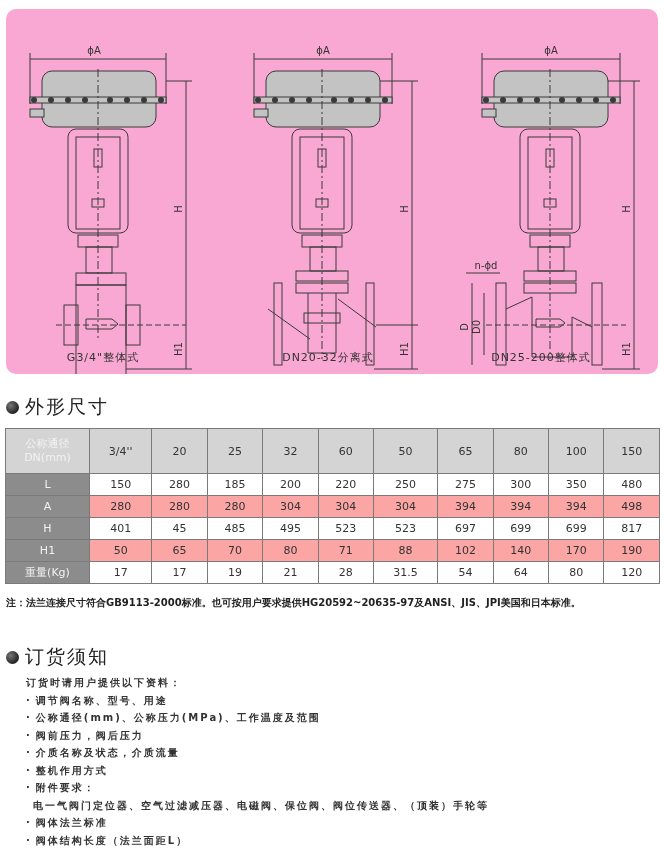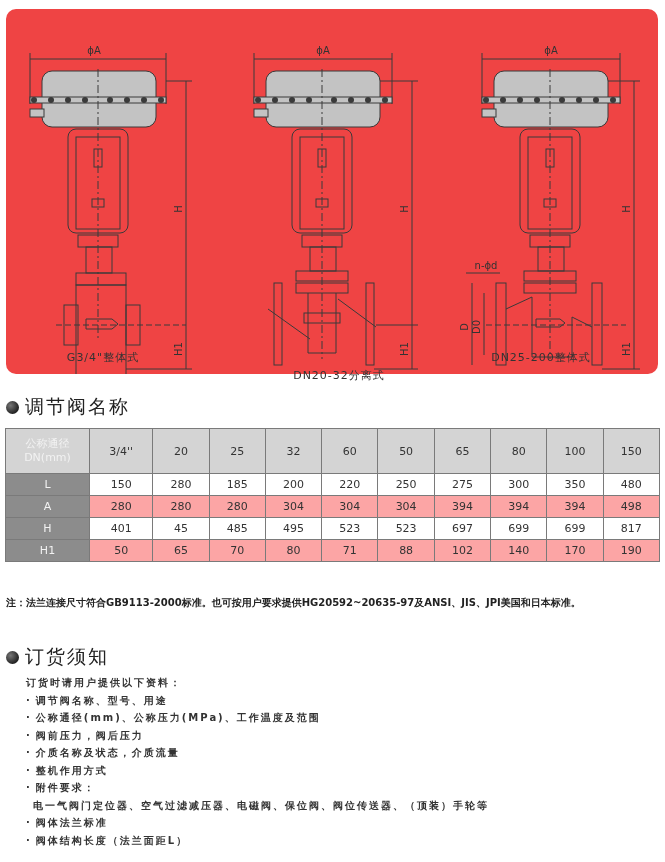--- a/index.html
+++ b/index.html
@@ -1,21 +1,21 @@
 <!DOCTYPE html>
 <html><head>
   <meta charset="utf-8">
   <style>
     * { box-sizing: border-box; margin: 0; padding: 0; }
     html, body { width: 665px; height: 862px; background: #ffffff; overflow: hidden; }
     body { font-family: "DejaVu Sans", "Liberation Sans", sans-serif; color: #222; position: relative; }
 
     .panel {
       position: absolute; left: 6px; top: 9px; width: 652px; height: 365px;
-      background: #ef4444; border-radius: 10px;
+      background: #f9a8d4; border-radius: 10px;
     }
     .panel svg { position: absolute; left: 0; top: 0; }
     .caption {
       position: absolute; top: 341px; font-size: 11px; letter-spacing: 1px; color: #333;
       transform: translateX(-50%); white-space: nowrap;
     }
 
     .section-title {
       position: absolute; left: 6px; display: flex; align-items: center;
       font-size: 19px; color: #222; letter-spacing: 2px;
@@ -191,27 +191,27 @@
       <text x="624" y="200" fill="#333" stroke="none" transform="rotate(-90 624 200)" text-anchor="middle">H</text>
       <text x="624" y="340" fill="#333" stroke="none" transform="rotate(-90 624 340)" text-anchor="middle">H1</text>
       <line x1="596" y1="360" x2="634" y2="360"></line>
       <line x1="488" y1="390" x2="596" y2="390"></line>
       <text x="542" y="384" fill="#333" stroke="none" text-anchor="middle">L</text>
       <text x="580" y="374" fill="#333" stroke="none" text-anchor="middle">2</text>
     </g>
   </svg>
 
   <div class="caption" style="left:97px;">G3/4"整体式</div>
-  <div class="caption" style="left:333px;margin-top:18px;">DN20-32分离式</div>
+  <div class="caption" style="left:322px;">DN20-32分离式</div>
   <div class="caption" style="left:535px;">DN25-200整体式</div>
 </div>
 
 <div class="section-title" style="top:394px;">
   <span class="dot"></span>
-  <span>调节阀名称</span>
+  <span>外形尺寸</span>
 </div>
 
 <table class="dims">
   <tbody>
       <tr class="hdr">
     <td class="rowhead">
       <span>公称通径</span><br>
       <span>DN(mm)</span>
     </td>
     <td>3/4''</td>
@@ -270,20 +270,33 @@
     <td>65</td>
     <td>70</td>
     <td>80</td>
     <td>71</td>
     <td>88</td>
     <td>102</td>
     <td>140</td>
     <td>170</td>
     <td>190</td>
   </tr>
+  <tr class="plain">
+    <td class="rowhead">重量(Kg)</td>
+    <td>17</td>
+    <td>17</td>
+    <td>19</td>
+    <td>21</td>
+    <td>28</td>
+    <td>31.5</td>
+    <td>54</td>
+    <td>64</td>
+    <td>80</td>
+    <td>120</td>
+  </tr>
 </tbody>
   </table>
 
 <div class="note">注：法兰连接尺寸符合GB9113-2000标准。也可按用户要求提供HG20592~20635-97及ANSI、JIS、JPI美国和日本标准。</div>
 
 <div class="section-title" style="top:644px;">
   <span class="dot"></span>
   <span>订货须知</span>
 </div>
 

